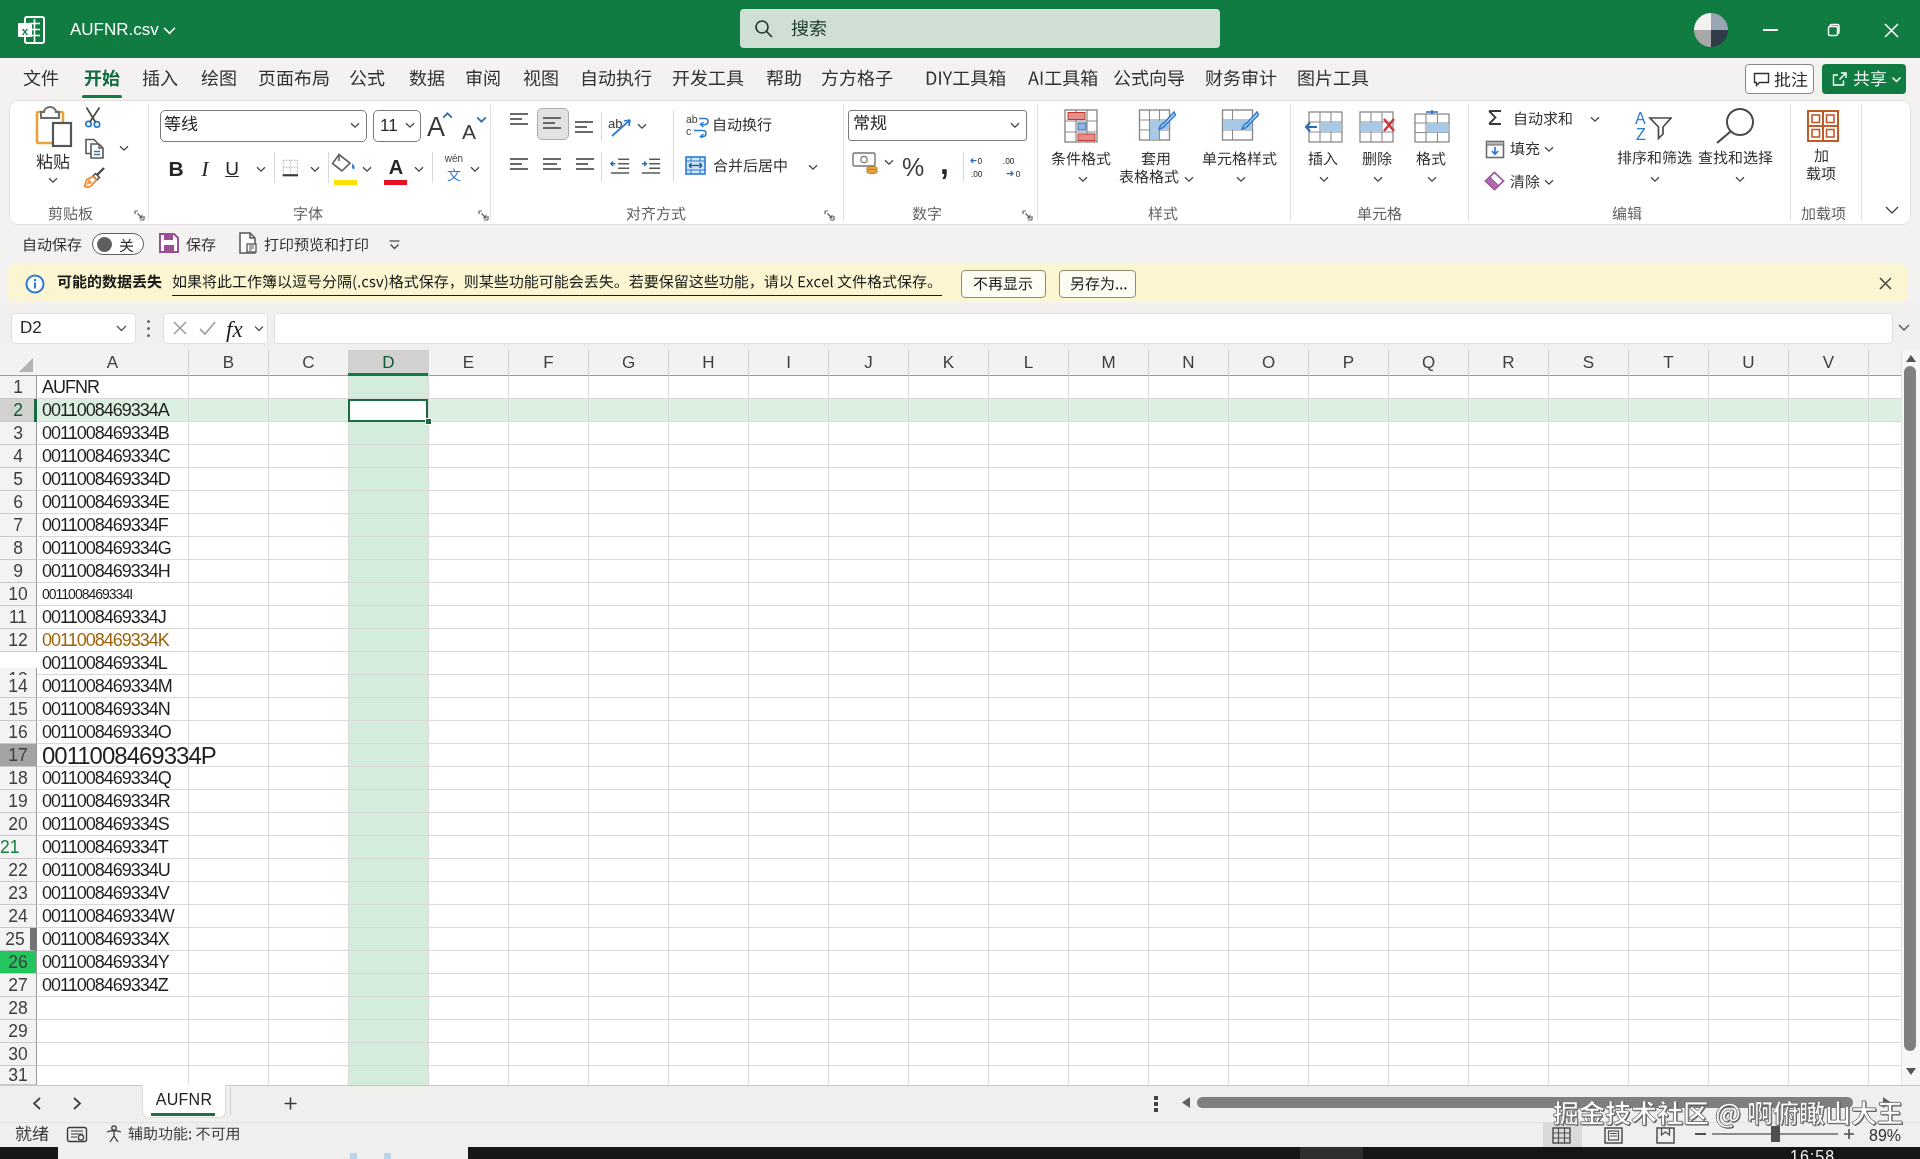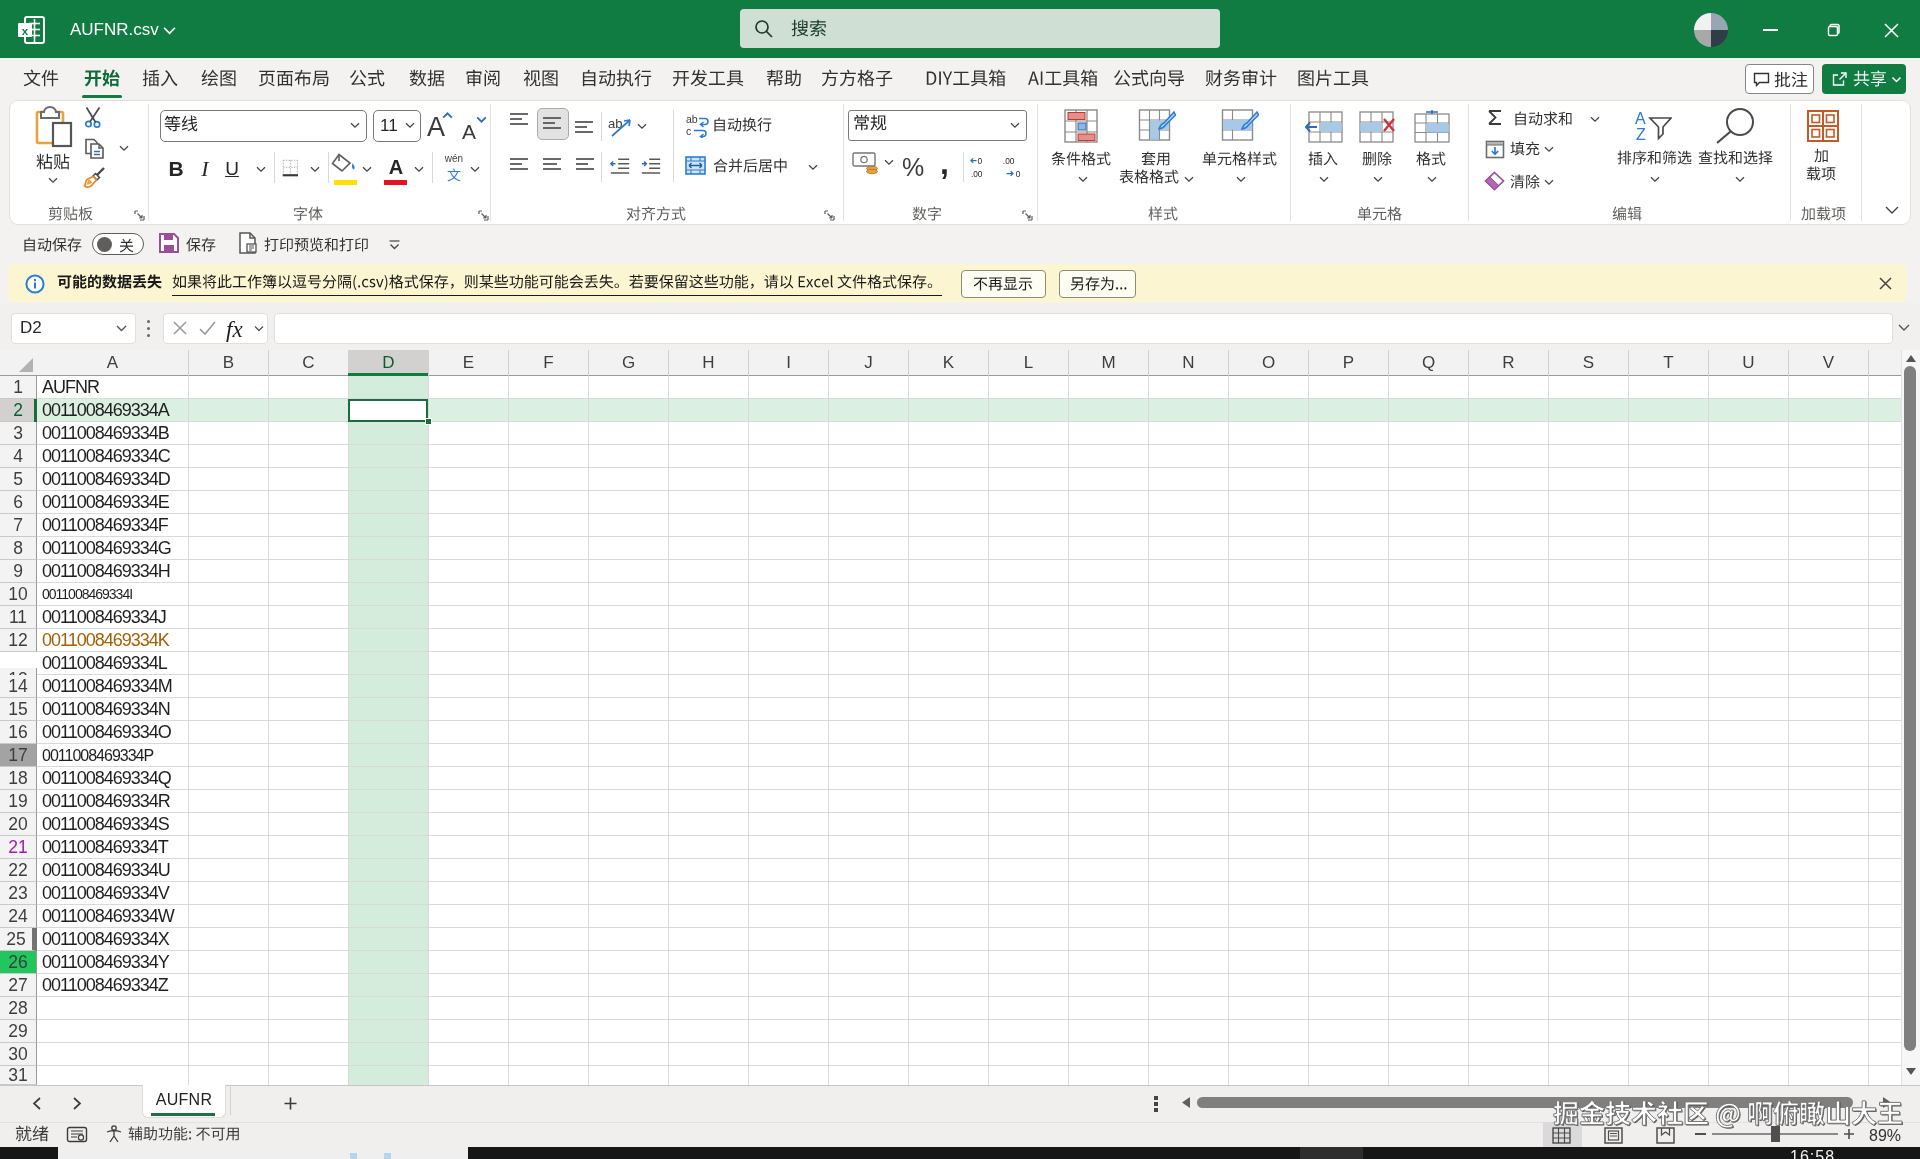--- a/index.html
+++ b/index.html
@@ -617,25 +617,25 @@
 <div class="a" style="left:0px;top:606px;width:37px;height:23px;background:#f3f3f3;border-bottom:1px solid #c9c9c9;border-right:1px solid #999;font-size:17.5px;color:#3e3e3e;text-align:center;line-height:23px;">11</div>
 <div class="a" style="left:0px;top:629px;width:37px;height:23px;background:#f3f3f3;border-bottom:1px solid #c9c9c9;border-right:1px solid #999;font-size:17.5px;color:#3e3e3e;text-align:center;line-height:23px;">12</div>
 <div class="a" style="left:0px;top:652px;width:37px;height:23px;background:#f3f3f3;border-bottom:1px solid #c9c9c9;border-right:1px solid #999;font-size:17.5px;color:#3e3e3e;text-align:center;line-height:23px;margin-top:16px;">13</div>
 <div class="a" style="left:0px;top:675px;width:37px;height:23px;background:#f3f3f3;border-bottom:1px solid #c9c9c9;border-right:1px solid #999;font-size:17.5px;color:#3e3e3e;text-align:center;line-height:23px;">14</div>
 <div class="a" style="left:0px;top:698px;width:37px;height:23px;background:#f3f3f3;border-bottom:1px solid #c9c9c9;border-right:1px solid #999;font-size:17.5px;color:#3e3e3e;text-align:center;line-height:23px;">15</div>
 <div class="a" style="left:0px;top:721px;width:37px;height:23px;background:#f3f3f3;border-bottom:1px solid #c9c9c9;border-right:1px solid #999;font-size:17.5px;color:#3e3e3e;text-align:center;line-height:23px;">16</div>
 <div class="a" style="left:0px;top:744px;width:37px;height:23px;background:#a3a3a3;border-bottom:1px solid #c9c9c9;border-right:1px solid #999;font-size:17.5px;color:#3e3e3e;text-align:center;line-height:23px;">17</div>
 <div class="a" style="left:0px;top:767px;width:37px;height:23px;background:#f3f3f3;border-bottom:1px solid #c9c9c9;border-right:1px solid #999;font-size:17.5px;color:#3e3e3e;text-align:center;line-height:23px;">18</div>
 <div class="a" style="left:0px;top:790px;width:37px;height:23px;background:#f3f3f3;border-bottom:1px solid #c9c9c9;border-right:1px solid #999;font-size:17.5px;color:#3e3e3e;text-align:center;line-height:23px;">19</div>
 <div class="a" style="left:0px;top:813px;width:37px;height:23px;background:#f3f3f3;border-bottom:1px solid #c9c9c9;border-right:1px solid #999;font-size:17.5px;color:#3e3e3e;text-align:center;line-height:23px;">20</div>
-<div class="a" style="left:0px;top:836px;width:37px;height:23px;background:#f3f3f3;border-bottom:1px solid #c9c9c9;border-right:1px solid #999;font-size:17.5px;color:#a21caf;text-align:center;line-height:23px;">21</div>
+<div class="a" style="left:0px;top:836px;width:37px;height:23px;background:#f3f3f3;border-bottom:1px solid #c9c9c9;border-right:1px solid #999;font-size:17.5px;color:#15803d;line-height:23px;">21</div>
 <div class="a" style="left:0px;top:859px;width:37px;height:23px;background:#f3f3f3;border-bottom:1px solid #c9c9c9;border-right:1px solid #999;font-size:17.5px;color:#3e3e3e;text-align:center;line-height:23px;">22</div>
 <div class="a" style="left:0px;top:882px;width:37px;height:23px;background:#f3f3f3;border-bottom:1px solid #c9c9c9;border-right:1px solid #999;font-size:17.5px;color:#3e3e3e;text-align:center;line-height:23px;">23</div>
 <div class="a" style="left:0px;top:905px;width:37px;height:23px;background:#f3f3f3;border-bottom:1px solid #c9c9c9;border-right:1px solid #999;font-size:17.5px;color:#3e3e3e;text-align:center;line-height:23px;">24</div>
-<div class="a" style="left:0px;top:928px;width:37px;height:23px;background:#f3f3f3;border-bottom:1px solid #c9c9c9;border-right:5px solid #737373;font-size:17.5px;color:#3e3e3e;text-align:center;line-height:23px;">25</div>
+<div class="a" style="left:0px;top:928px;width:37px;height:23px;background:#f3f3f3;border-bottom:1px solid #c9c9c9;border-right:7px solid #737373;font-size:17.5px;color:#3e3e3e;text-align:center;line-height:23px;">25</div>
 <div class="a" style="left:0px;top:951px;width:37px;height:23px;background:#22c55e;border-bottom:1px solid #c9c9c9;border-right:1px solid #999;font-size:17.5px;color:#3e3e3e;text-align:center;line-height:23px;">26</div>
 <div class="a" style="left:0px;top:974px;width:37px;height:23px;background:#f3f3f3;border-bottom:1px solid #c9c9c9;border-right:1px solid #999;font-size:17.5px;color:#3e3e3e;text-align:center;line-height:23px;">27</div>
 <div class="a" style="left:0px;top:997px;width:37px;height:23px;background:#f3f3f3;border-bottom:1px solid #c9c9c9;border-right:1px solid #999;font-size:17.5px;color:#3e3e3e;text-align:center;line-height:23px;">28</div>
 <div class="a" style="left:0px;top:1020px;width:37px;height:23px;background:#f3f3f3;border-bottom:1px solid #c9c9c9;border-right:1px solid #999;font-size:17.5px;color:#3e3e3e;text-align:center;line-height:23px;">29</div>
 <div class="a" style="left:0px;top:1043px;width:37px;height:23px;background:#f3f3f3;border-bottom:1px solid #c9c9c9;border-right:1px solid #999;font-size:17.5px;color:#3e3e3e;text-align:center;line-height:23px;">30</div>
 <div class="a" style="left:0px;top:1066px;width:37px;height:19px;background:#f3f3f3;border-bottom:1px solid #c9c9c9;border-right:1px solid #999;font-size:17.5px;color:#3e3e3e;text-align:center;line-height:19px;">31</div>
 <div class="a" style="left:34px;top:399px;width:3px;height:23px;background:#1a6b40"></div>
 <div class="a" style="left:42px;top:376px;width:150px;height:23px;font-size:18px;letter-spacing:-1px;color:#1f1f1f;line-height:23px;">AUFNR</div>
 <div class="a" style="left:42px;top:399px;width:150px;height:23px;font-size:18px;letter-spacing:-1px;color:#1f1f1f;line-height:23px;">0011008469334A</div>
 <div class="a" style="left:42px;top:422px;width:150px;height:23px;font-size:18px;letter-spacing:-1px;color:#1f1f1f;line-height:23px;">0011008469334B</div>
@@ -645,21 +645,21 @@
 <div class="a" style="left:42px;top:514px;width:150px;height:23px;font-size:18px;letter-spacing:-1px;color:#1f1f1f;line-height:23px;">0011008469334F</div>
 <div class="a" style="left:42px;top:537px;width:150px;height:23px;font-size:18px;letter-spacing:-1px;color:#1f1f1f;line-height:23px;">0011008469334G</div>
 <div class="a" style="left:42px;top:560px;width:150px;height:23px;font-size:18px;letter-spacing:-1px;color:#1f1f1f;line-height:23px;">0011008469334H</div>
 <div class="a" style="left:42px;top:583px;width:150px;height:23px;font-size:14px;letter-spacing:-1px;color:#1f1f1f;line-height:23px;">0011008469334I</div>
 <div class="a" style="left:42px;top:606px;width:150px;height:23px;font-size:18px;letter-spacing:-1px;color:#1f1f1f;line-height:23px;">0011008469334J</div>
 <div class="a" style="left:42px;top:629px;width:150px;height:23px;font-size:18px;letter-spacing:-1px;color:#a16207;line-height:23px;">0011008469334K</div>
 <div class="a" style="left:42px;top:652px;width:150px;height:23px;font-size:18px;letter-spacing:-1px;color:#1f1f1f;line-height:23px;">0011008469334L</div>
 <div class="a" style="left:42px;top:675px;width:150px;height:23px;font-size:18px;letter-spacing:-1px;color:#1f1f1f;line-height:23px;">0011008469334M</div>
 <div class="a" style="left:42px;top:698px;width:150px;height:23px;font-size:18px;letter-spacing:-1px;color:#1f1f1f;line-height:23px;">0011008469334N</div>
 <div class="a" style="left:42px;top:721px;width:150px;height:23px;font-size:18px;letter-spacing:-1px;color:#1f1f1f;line-height:23px;">0011008469334O</div>
-<div class="a" style="left:42px;top:744px;width:150px;height:23px;font-size:16px;letter-spacing:-1px;color:#1f1f1f;line-height:23px;">0011008469334P</div>
+<div class="a" style="left:42px;top:744px;width:150px;height:23px;font-size:24px;letter-spacing:-1px;color:#1f1f1f;line-height:23px;">0011008469334P</div>
 <div class="a" style="left:42px;top:767px;width:150px;height:23px;font-size:18px;letter-spacing:-1px;color:#1f1f1f;line-height:23px;">0011008469334Q</div>
 <div class="a" style="left:42px;top:790px;width:150px;height:23px;font-size:18px;letter-spacing:-1px;color:#1f1f1f;line-height:23px;">0011008469334R</div>
 <div class="a" style="left:42px;top:813px;width:150px;height:23px;font-size:18px;letter-spacing:-1px;color:#1f1f1f;line-height:23px;">0011008469334S</div>
 <div class="a" style="left:42px;top:836px;width:150px;height:23px;font-size:18px;letter-spacing:-1px;color:#1f1f1f;line-height:23px;">0011008469334T</div>
 <div class="a" style="left:42px;top:859px;width:150px;height:23px;font-size:18px;letter-spacing:-1px;color:#1f1f1f;line-height:23px;">0011008469334U</div>
 <div class="a" style="left:42px;top:882px;width:150px;height:23px;font-size:18px;letter-spacing:-1px;color:#1f1f1f;line-height:23px;">0011008469334V</div>
 <div class="a" style="left:42px;top:905px;width:150px;height:23px;font-size:18px;letter-spacing:-1px;color:#1f1f1f;line-height:23px;">0011008469334W</div>
 <div class="a" style="left:42px;top:928px;width:150px;height:23px;font-size:18px;letter-spacing:-1px;color:#1f1f1f;line-height:23px;">0011008469334X</div>
 <div class="a" style="left:42px;top:951px;width:150px;height:23px;font-size:18px;letter-spacing:-1px;color:#1f1f1f;line-height:23px;">0011008469334Y</div>
 <div class="a" style="left:42px;top:974px;width:150px;height:23px;font-size:18px;letter-spacing:-1px;color:#1f1f1f;line-height:23px;">0011008469334Z</div>

